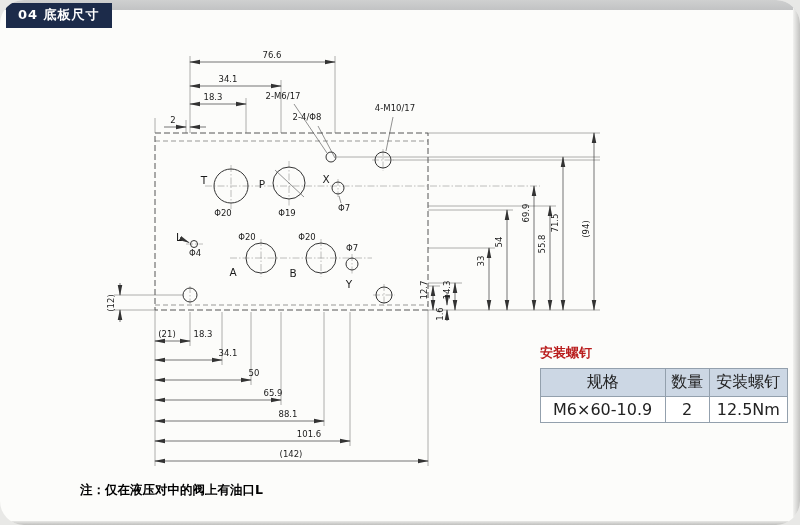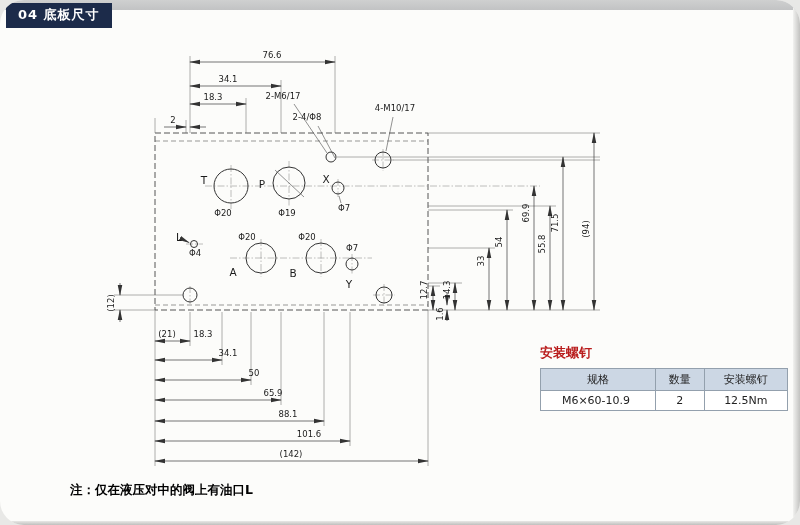--- a/index.html
+++ b/index.html
@@ -15,27 +15,27 @@
   svg .inner{fill:none;stroke:#555;stroke-width:0.6;stroke-dasharray:5 3;}
   svg .port{fill:none;stroke:#333;stroke-width:1;}
   svg .dim{stroke:#3a3a3a;stroke-width:0.7;}
   svg .ext{stroke:#6a6a6a;stroke-width:0.55;}
   svg .thin{stroke:#4a4a4a;stroke-width:0.6;fill:none;}
   svg .cl{stroke:#8a8a8a;stroke-width:0.55;stroke-dasharray:7 2 1.5 2;}
   svg text{font-family:"DejaVu Sans",sans-serif;font-size:8.5px;fill:#1b1b1b;}
   svg text.plab{font-size:10.5px;}
   .table-wrap{position:absolute;left:540px;top:344px;width:250px;}
   .table-title{font-size:13px;font-weight:bold;color:#b91c1c;margin-bottom:6px;}
-  table.screws{border-collapse:collapse;width:248px;font-size:11px;color:#222;}
+  table.screws{border-collapse:collapse;width:248px;font-size:16px;color:#222;}
   table.screws th, table.screws td{border:1px solid #93a0ad;padding:3px 4px;}
   table.screws th{background:#ccd7e4;font-weight:normal;text-align:center;}
   table.screws td{background:#ffffff;text-align:center;}
-  table.screws td.spec{text-align:center;padding-left:0;}
+  table.screws td.spec{text-align:left;padding-left:12px;}
   table.screws tr.alt td{background:#dce7f3;}
-  .note{position:absolute;left:70px;top:482px;font-size:12.5px;font-weight:600;color:#000;}
+  .note{position:absolute;left:80px;top:482px;font-size:12.5px;font-weight:600;color:#000;}
 </style>
 </head>
 <body>
 
 <div class="page">
   <div class="top-strip"></div>
   <div class="header-badge">04 底板尺寸</div>
 
   <svg class="drawing" width="800" height="525" viewBox="0 0 800 525" xmlns="http://www.w3.org/2000/svg">
     <defs>

